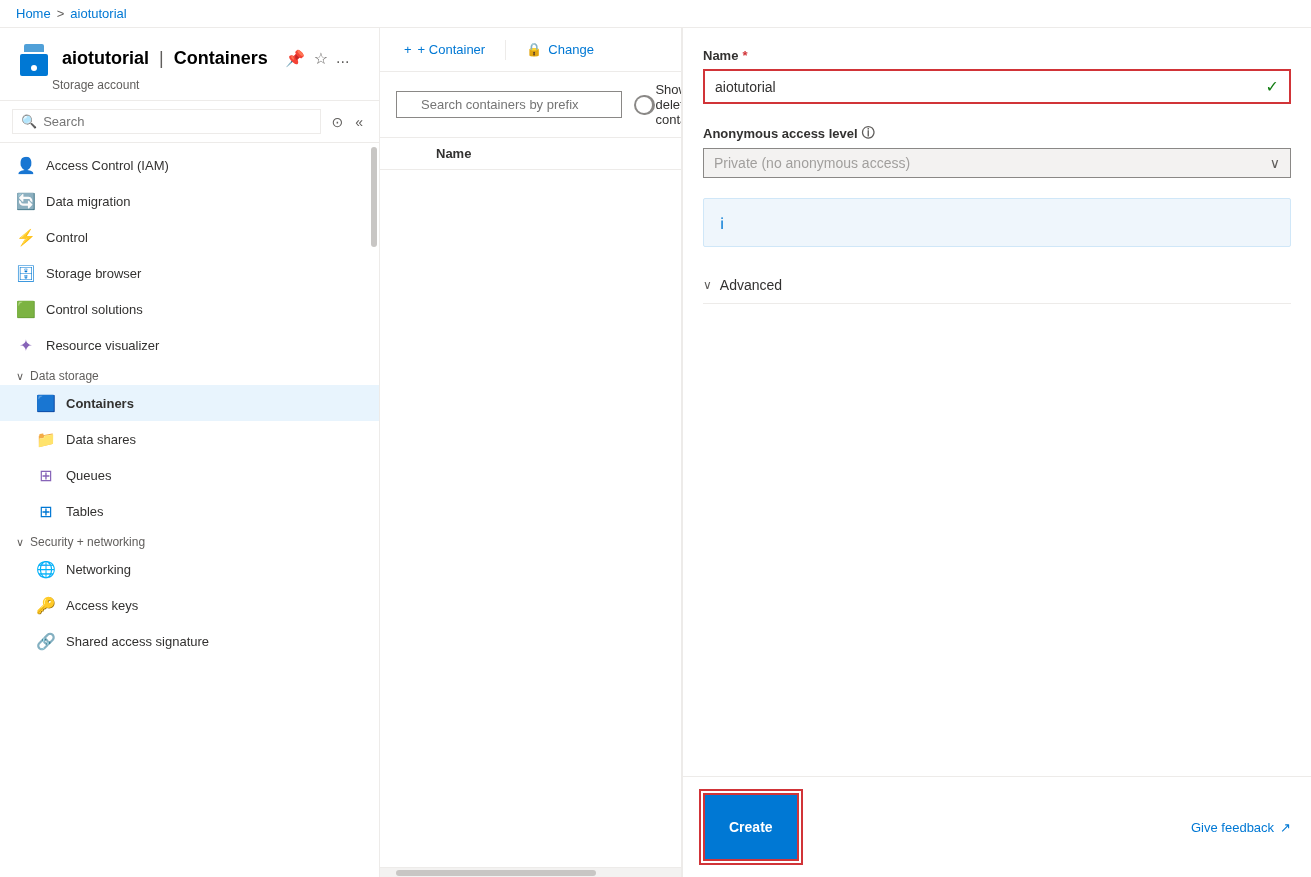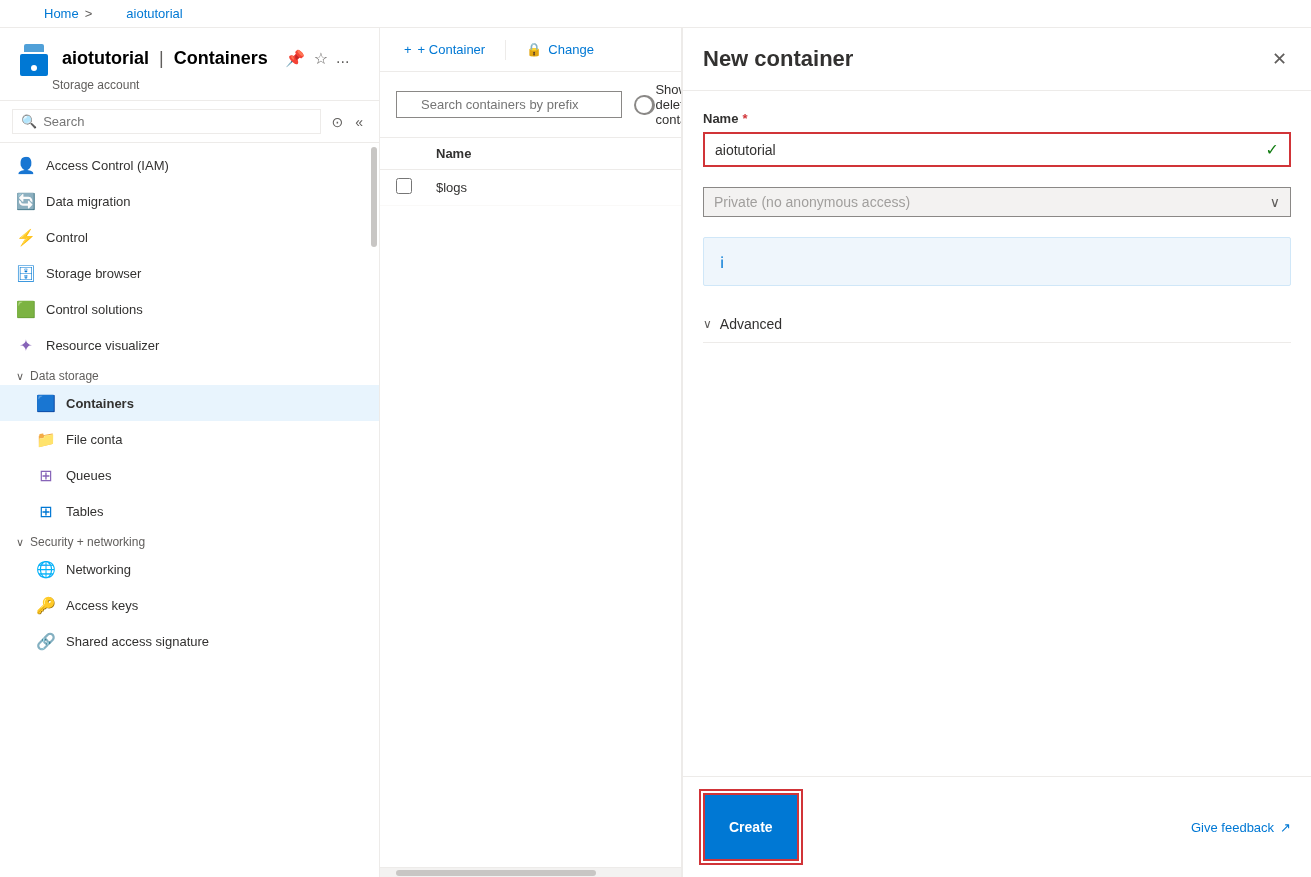--- a/index.html
+++ b/index.html
@@ -1,21 +1,21 @@
 <!DOCTYPE html>
 <html><head>
   <meta charset="utf-8">
   <style>
     * { box-sizing: border-box; margin: 0; padding: 0; }
     body { font-family: 'Segoe UI', Arial, sans-serif; font-size: 14px; background: #f3f2f1; display: flex; flex-direction: column; height: 877px; overflow: hidden; }
 
     
     .breadcrumb { background: white; padding: 6px 16px; font-size: 13px; color: #0078d4; border-bottom: 1px solid #edebe9; display: flex; align-items: center; gap: 6px; }
     .breadcrumb-separator { color: #605e5c; }
-    .breadcrumb-link { color: #0078d4; cursor: pointer; text-decoration: none; margin-left: 28px; }
+    .breadcrumb-link { color: #0078d4; cursor: pointer; text-decoration: none; }
 
     
     .main-layout { display: flex; flex: 1; overflow: hidden; }
 
     
     .sidebar { width: 380px; min-width: 380px; background: white; border-right: 1px solid #edebe9; display: flex; flex-direction: column; overflow: hidden; }
 
     
     .sidebar-header { padding: 12px 16px 8px 16px; border-bottom: 1px solid #edebe9; }
     .resource-title { display: flex; align-items: center; gap: 10px; margin-bottom: 2px; }
@@ -194,21 +194,21 @@
         <span class="nav-section-chevron">∨</span>
         <span>Data storage</span>
       </div>
 
       <div class="nav-item nav-indent active">
         <span class="nav-icon icon-blue">🟦</span>
         <span>Containers</span>
       </div>
       <div class="nav-item nav-indent">
         <span class="nav-icon icon-blue">📁</span>
-        <span>File conta</span>
+        <span>Data shares</span>
       </div>
       <div class="nav-item nav-indent">
         <span class="nav-icon icon-purple">⊞</span>
         <span>Queues</span>
       </div>
       <div class="nav-item nav-indent">
         <span class="nav-icon icon-blue">⊞</span>
         <span>Tables</span>
       </div>
 
@@ -257,59 +257,51 @@
       </div>
     </div>
 
     <div class="content-table">
       <div class="table-header">
         <div class="table-header-cell"></div>
         <div class="table-header-cell">Name</div>
         <div class="table-header-cell"></div>
         <div class="table-header-cell"></div>
       </div>
-      <div class="table-row">
-        <div class="table-cell">
-          <input type="checkbox" class="table-checkbox" style="">
-        </div>
-        <div class="table-cell">$logs</div>
-        <div class="table-cell"></div>
-        <div class="table-cell"></div>
-      </div>
     </div>
 
     <div class="table-scroll-indicator">
       <div class="table-scrollbar"></div>
     </div>
 
   </div>
 
   <div class="right-panel">
 
-    <div class="panel-header">
-      <span class="panel-title">New container</span>
-      <button class="panel-close">✕</button>
-    </div>
 
     <div class="panel-body">
 
       <div class="form-group">
         <div class="form-label">
           <span>Name</span>
           <span class="required-star">*</span>
         </div>
         <div class="form-input-inner">
           <span class="form-input-text">aiotutorial</span>
           <span class="form-input-check">✓</span>
         </div>
 
         <input type="text" style="position: absolute; opacity: 0; pointer-events: none;" value="aiotutorial">
       </div>
 
       <div class="form-group">
+        <div class="form-label">
+          <span>Anonymous access level</span>
+          <span style="color:#605e5c;cursor:pointer;">ⓘ</span>
+        </div>
         <div class="form-select">
           <span class="form-select-text">Private (no anonymous access)</span>
           <span class="form-select-chevron">∨</span>
         </div>
       </div>
 
       <div class="info-box">
         <span class="info-icon">ℹ</span>
       </div>
 

